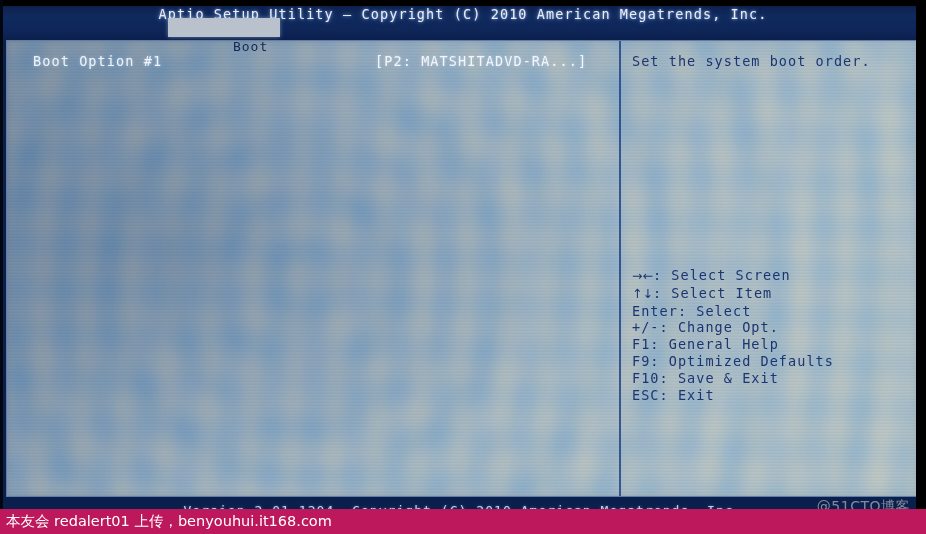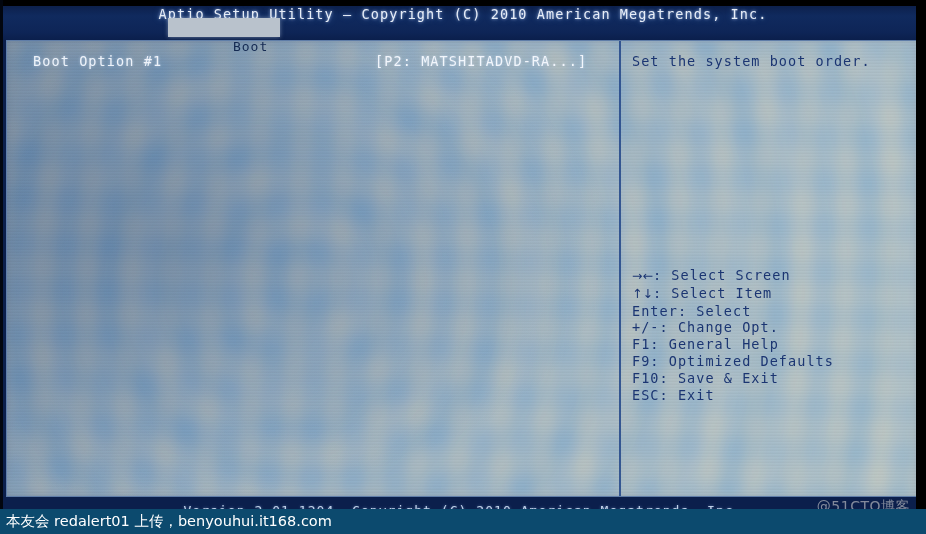--- a/index.html
+++ b/index.html
@@ -291,21 +291,21 @@
     z-index: 30;
   }
 
   
   .caption-bar {
     position: absolute;
     left: 0;
     bottom: 0;
     width: 926px;
     height: 25px;
-    background: #0c4a6e;
+    background: #be185d;
     z-index: 45;
   }
   .caption-bar .caption-text {
     position: absolute;
     left: 6px;
     top: 3px;
     font-family: "DejaVu Sans", "Liberation Sans", sans-serif;
     font-size: 14.5px;
     color: #ffffff;
     white-space: pre;

